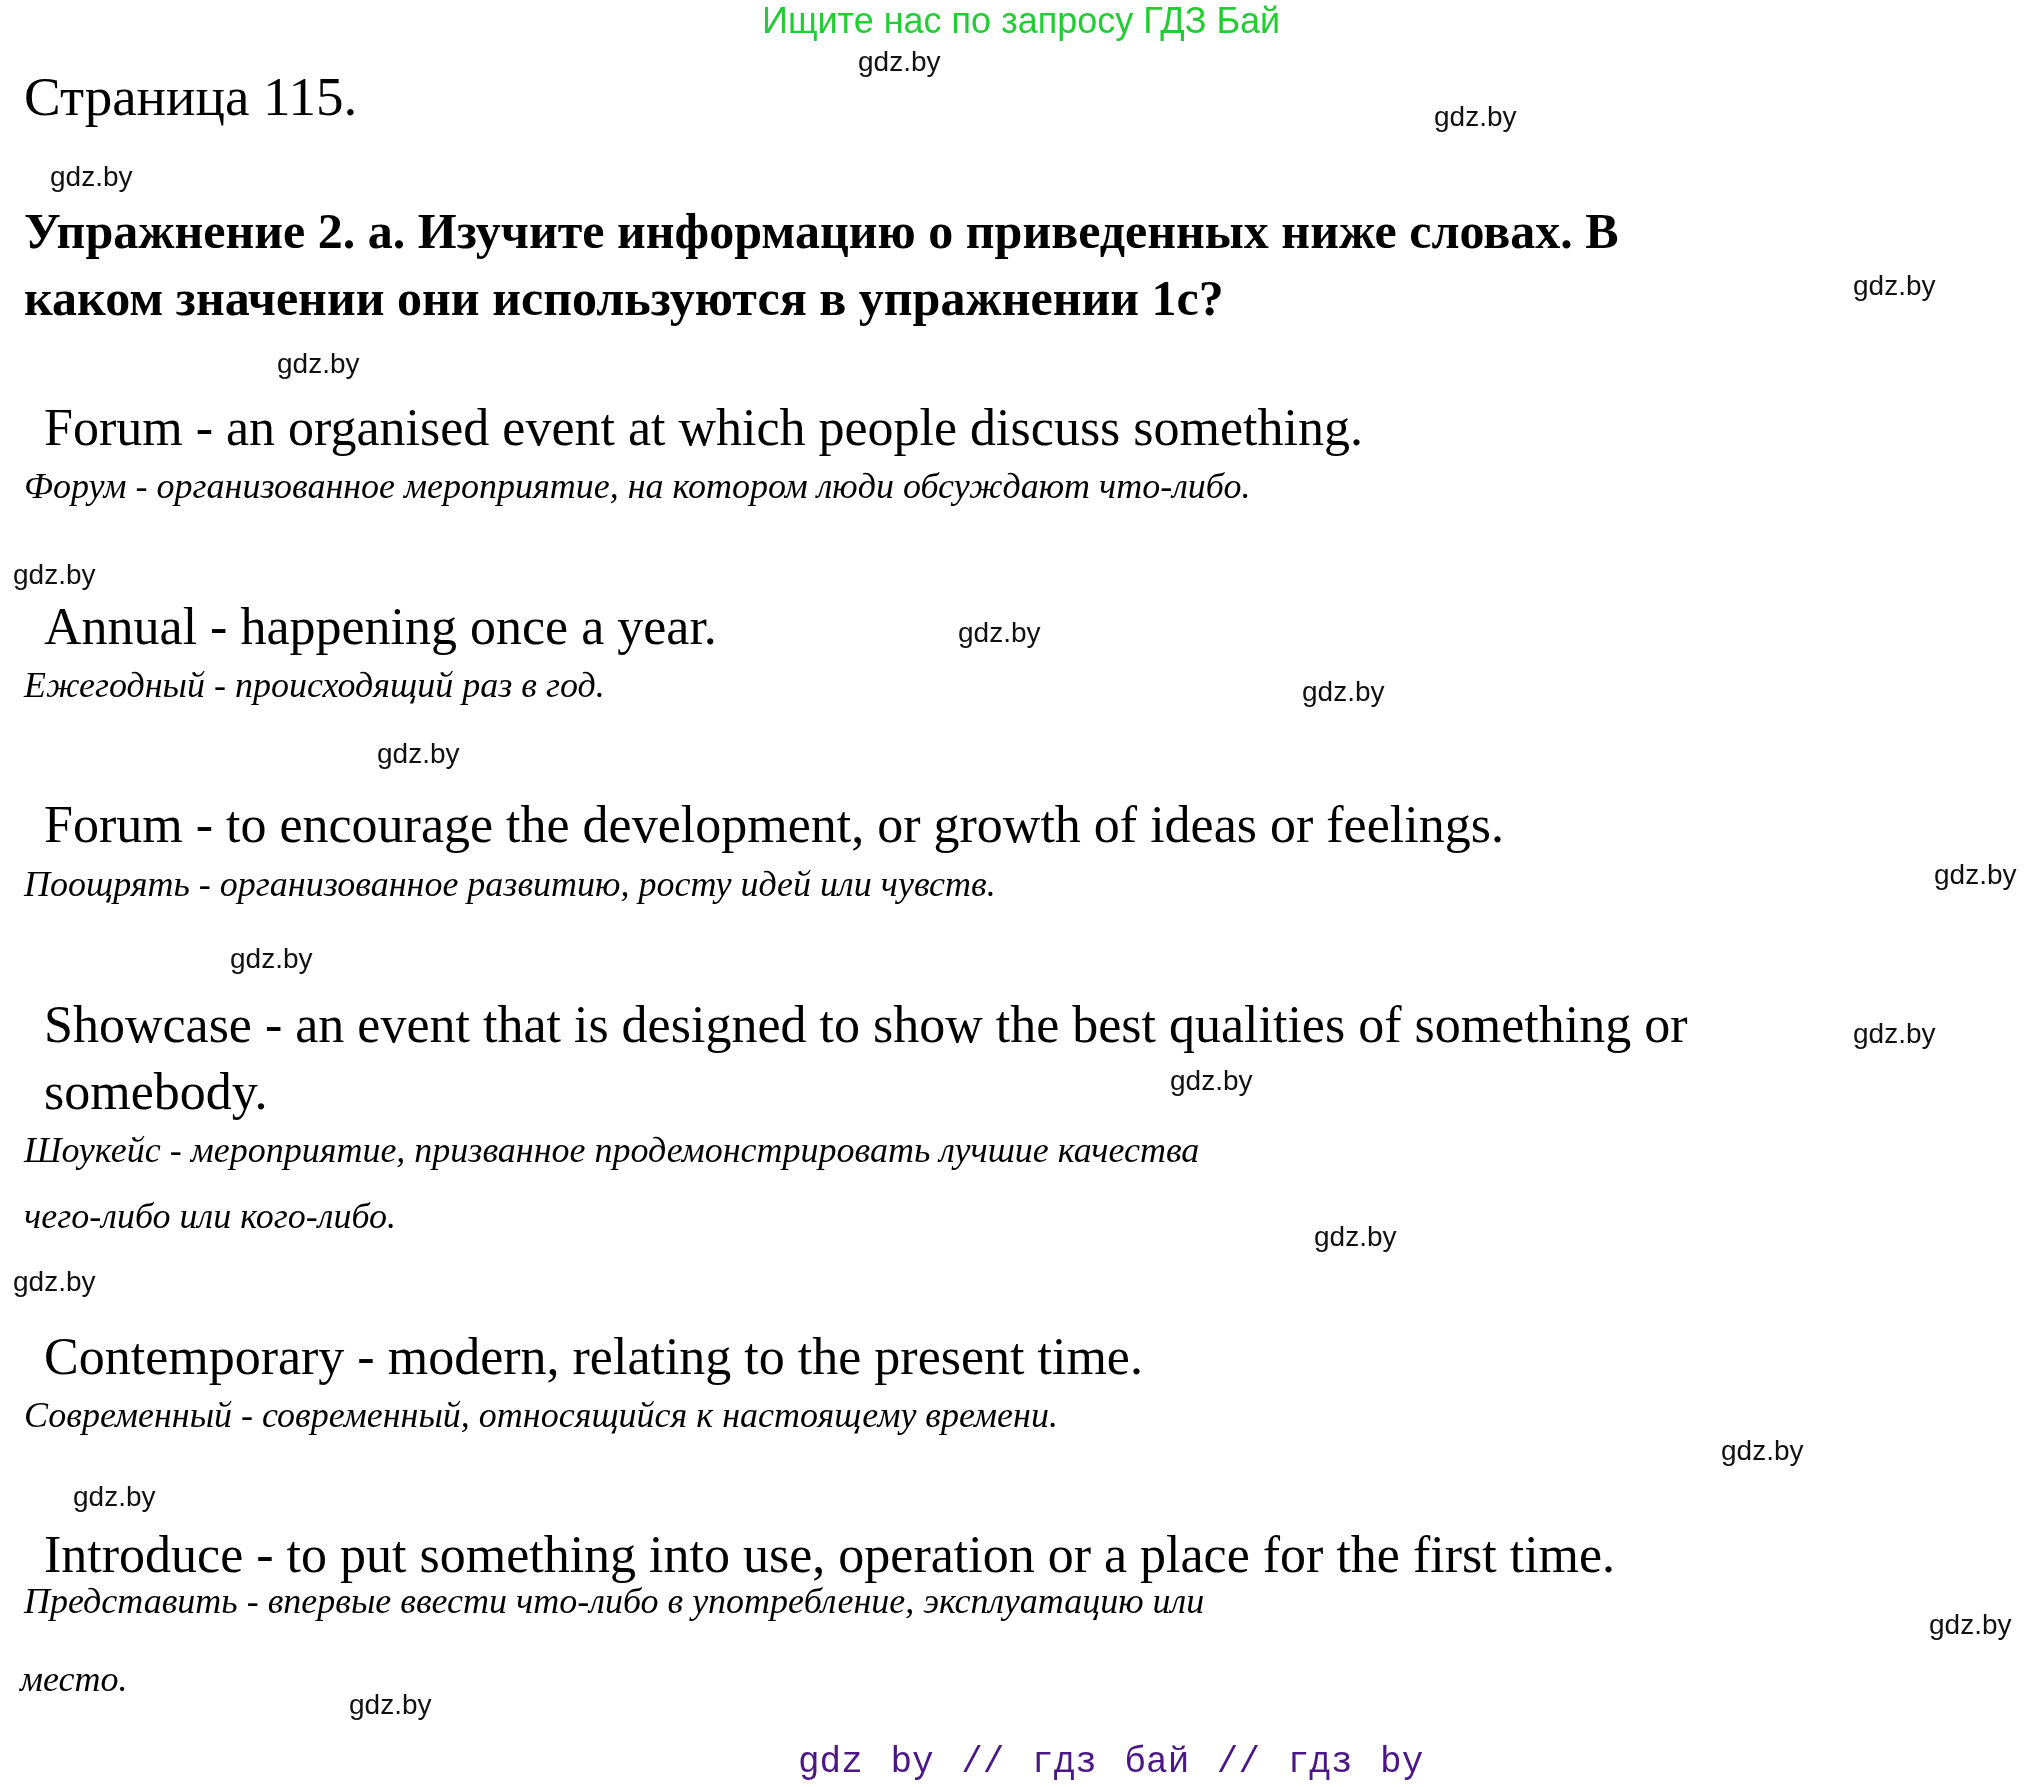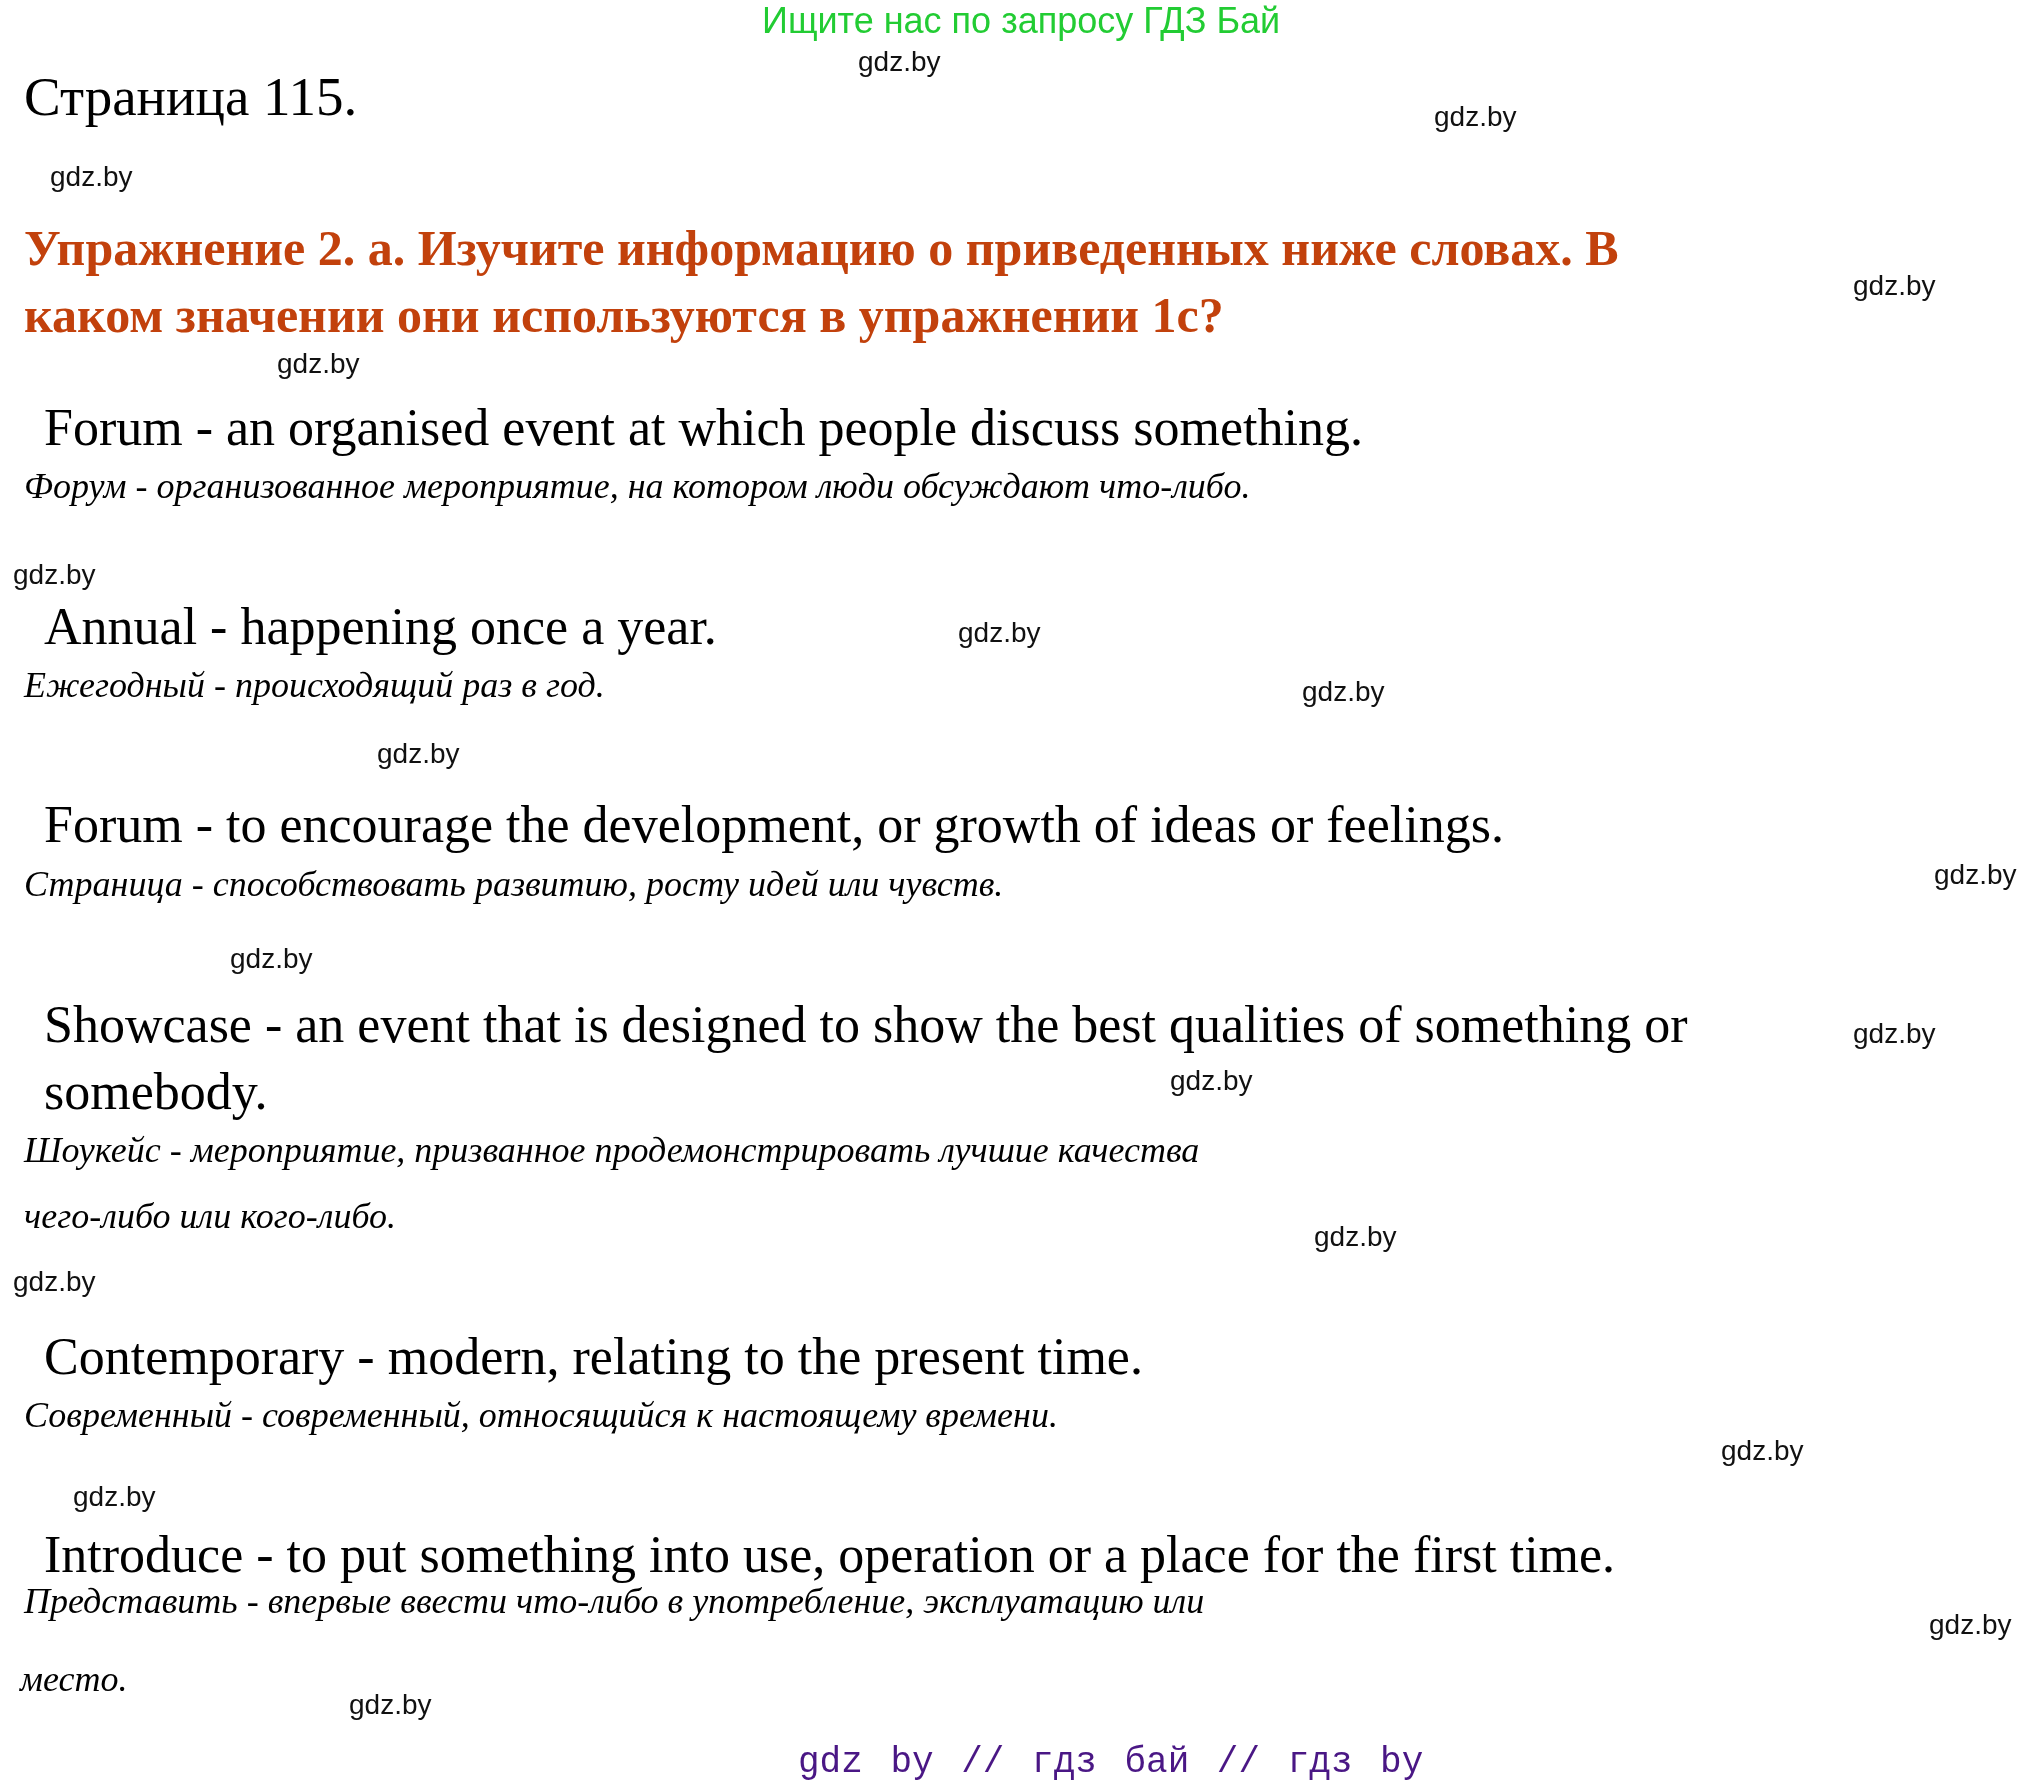--- a/index.html
+++ b/index.html
@@ -1,21 +1,21 @@
 <!DOCTYPE html>
 <html><head>
 <meta charset="utf-8">
 <style>
   html, body { margin: 0; padding: 0; background: #ffffff; }
   body { width: 2039px; height: 1788px; position: relative; overflow: hidden; }
   .abs { position: absolute; white-space: nowrap; }
   .banner { font-family: "Liberation Sans", sans-serif; font-size: 36px; color: #22cc33; }
   .wm { font-family: "Liberation Sans", sans-serif; font-size: 28px; color: #111111; }
   .page-title { font-family: "Liberation Serif", serif; font-size: 55px; color: #000; }
-  .heading { font-family: "Liberation Serif", serif; font-size: 50px; font-weight: bold; color: #c2410c; line-height: 67px; margin-top: 17px; }
+  .heading { font-family: "Liberation Serif", serif; font-size: 50px; font-weight: bold; color: #000000; line-height: 67px; }
   .en { font-family: "Liberation Serif", serif; font-size: 52px; color: #000; margin-left: 20px; }
   .ru { font-family: "Liberation Serif", serif; font-size: 36px; font-style: italic; color: #000; }
   .footer { font-family: Liberation Mono, monospace; font-size: 36px; color: #4a1785; word-spacing: 6px; }
 </style>
 </head>
 <body>
 
 <div class="abs banner" style="left:762px; top:0px;">Ищите нас по запросу ГДЗ Бай</div>
 
 <div class="abs page-title" style="left:24px; top:65px;">Страница 115.</div>
@@ -25,21 +25,21 @@
   <div>каком значении они используются в упражнении 1с?</div>
 </div>
 
 <div class="abs en" style="left:24px; top:398px;">Forum - an organised event at which people discuss something.</div>
 <div class="abs ru" style="left:24px; top:465px;">Форум - организованное мероприятие, на котором люди обсуждают что-либо.</div>
 
 <div class="abs en" style="left:24px; top:597px;">Annual - happening once a year.</div>
 <div class="abs ru" style="left:24px; top:664px;">Ежегодный - происходящий раз в год.</div>
 
 <div class="abs en" style="left:24px; top:795px;">Forum - to encourage the development, or growth of ideas or feelings.</div>
-<div class="abs ru" style="left:24px; top:863px;">Страница - способствовать развитию, росту идей или чувств.</div>
+<div class="abs ru" style="left:24px; top:863px;">Поощрять - организованное развитию, росту идей или чувств.</div>
 
 <div class="abs en" style="left:24px; top:995px;">Showcase - an event that is designed to show the best qualities of something or</div>
 <div class="abs en" style="left:24px; top:1062px;">somebody.</div>
 <div class="abs ru" style="left:24px; top:1129px;">Шоукейс - мероприятие, призванное продемонстрировать лучшие качества</div>
 <div class="abs ru" style="left:24px; top:1195px;">чего-либо или кого-либо.</div>
 
 <div class="abs en" style="left:24px; top:1327px;">Contemporary - modern, relating to the present time.</div>
 <div class="abs ru" style="left:24px; top:1394px;">Современный - современный, относящийся к настоящему времени.</div>
 
 <div class="abs en" style="left:24px; top:1525px;">Introduce - to put something into use, operation or a place for the first time.</div>

